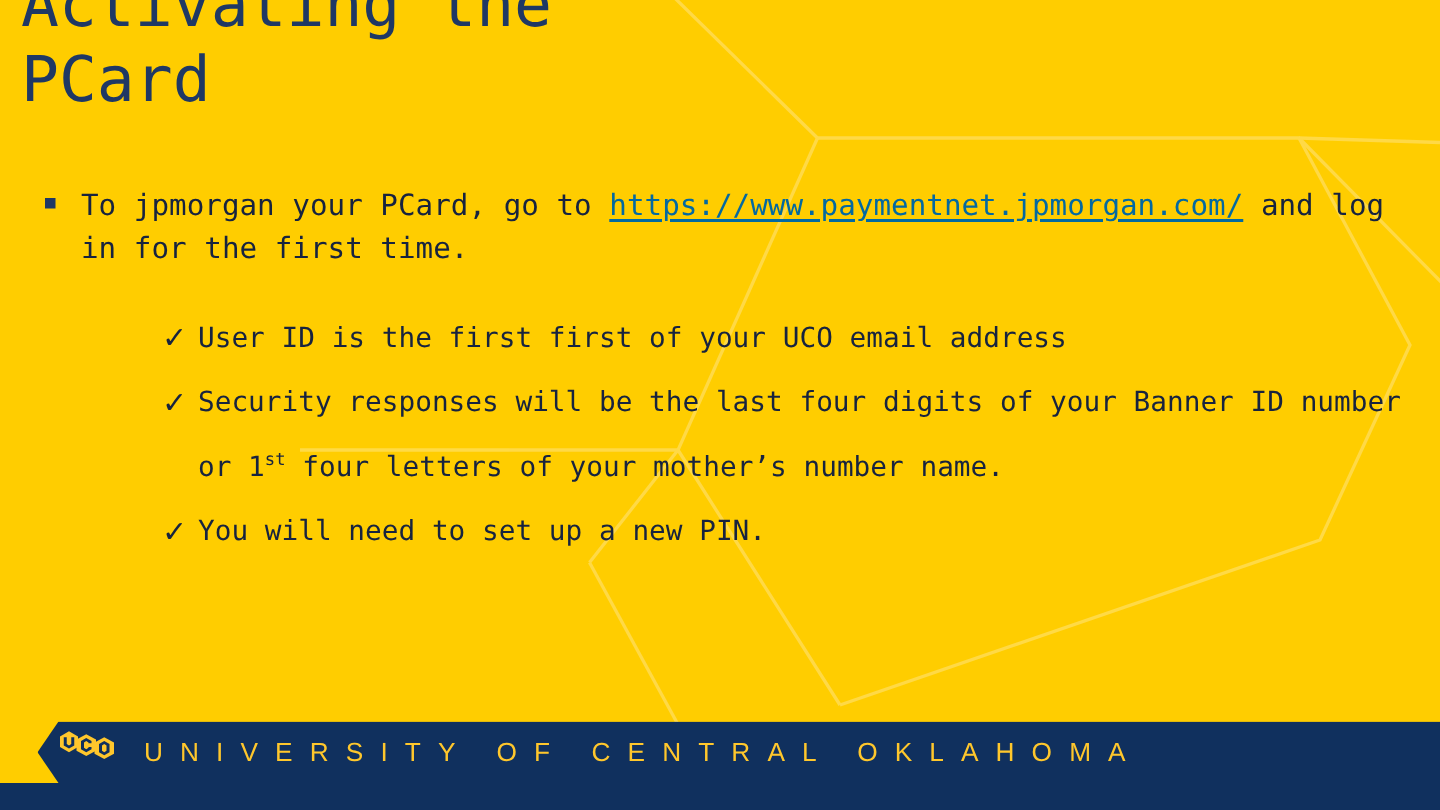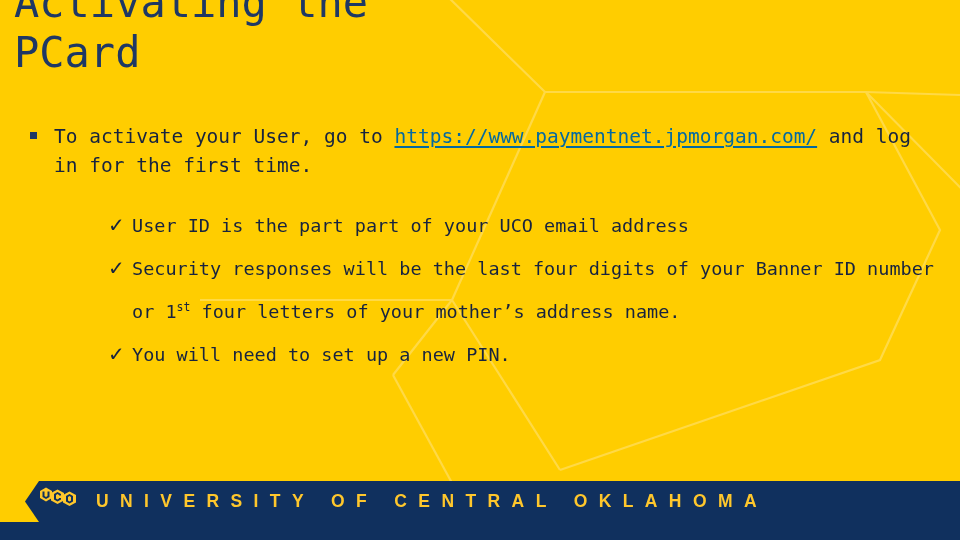--- a/index.html
+++ b/index.html
@@ -97,21 +97,21 @@
     clip-path:polygon(14px 0, 935px 0, 935px 41px, 14px 41px, 0 20.5px);
   }
   #footer-text{
     position:absolute;
     left:96px; top:1px;
     height:41px;
     line-height:41px;
     color:#FFC72C;
     font-family:"Liberation Sans","DejaVu Sans",sans-serif;
     font-size:17.5px;
-    font-weight:700;
+    font-weight:400;
     letter-spacing:11.4px;
     white-space:nowrap;
   }
   #uco-logo{
     position:absolute;
     left:37px; top:483px;
     width:46px;height:36px;
   }
 </style>
 </head>
@@ -131,33 +131,33 @@
     </g>
   </svg>
 
   <div id="title">Activating the
 PCard</div>
 
   <div id="body">
 
     <div class="lvl1">
       <span class="sqbullet"></span>
-      <span>To activate your User, go to </span><a class="extlink" href="#">https://www.paymentnet.jpmorgan.com/</a><span> and log in for the first time.</span>
+      <span>To jpmorgan your PCard, go to </span><a class="extlink" href="#">https://www.paymentnet.jpmorgan.com/</a><span> and log in for the first time.</span>
     </div>
 
     <div class="lvl2wrap">
 
       <div class="lvl2">
         <span class="ckbullet">✓</span>
-        <span>User ID is the part part of your UCO email address</span>
+        <span>User ID is the first first of your UCO email address</span>
       </div>
 
       <div class="lvl2">
         <span class="ckbullet">✓</span>
-        <span>Security responses will be the last four digits of your Banner ID number or 1</span><sup>st</sup><span> four letters of your mother’s address name.</span>
+        <span>Security responses will be the last four digits of your Banner ID number or 1</span><sup>st</sup><span> four letters of your mother’s number name.</span>
       </div>
 
       <div class="lvl2">
         <span class="ckbullet">✓</span>
         <span>You will need to set up a new PIN.</span>
       </div>
 
     </div>
   </div>
 

